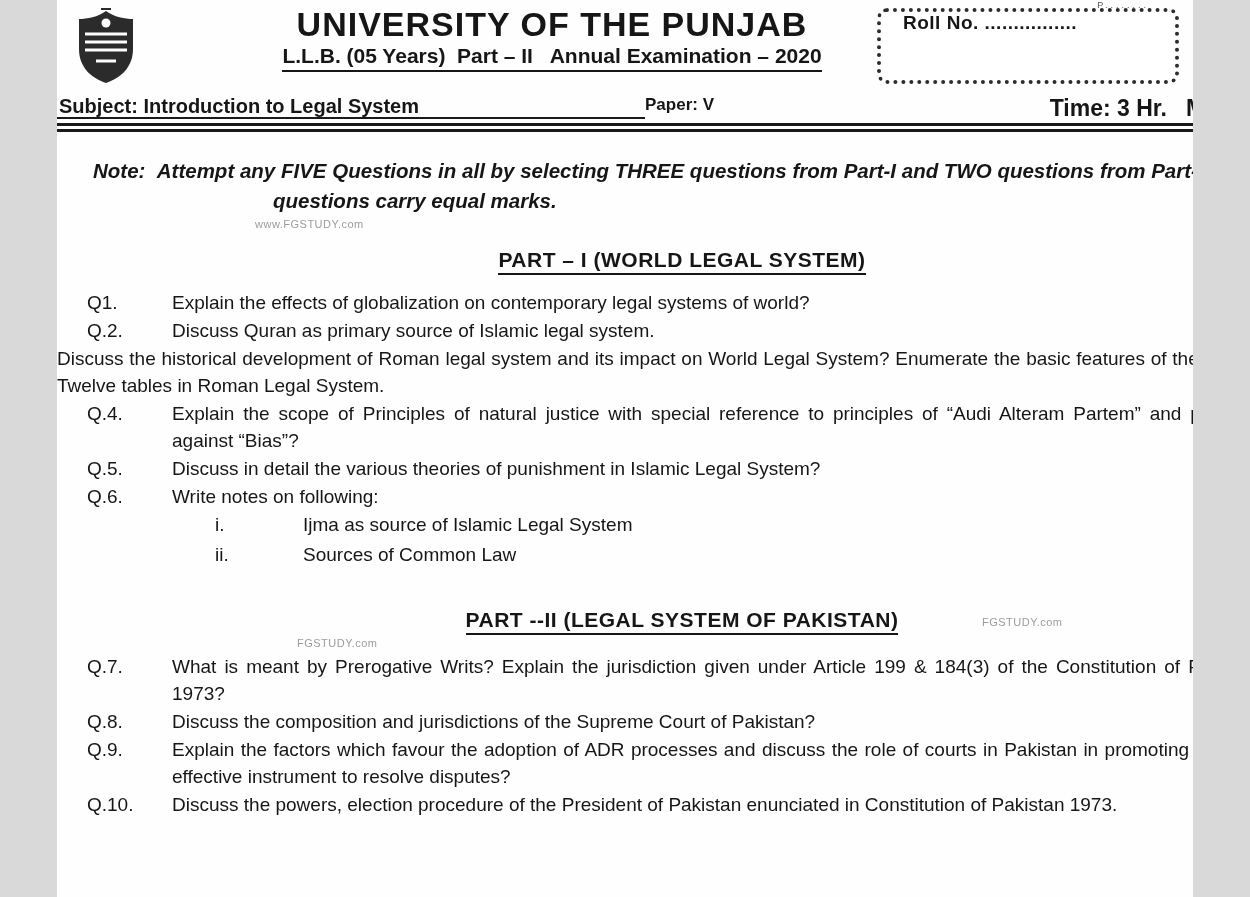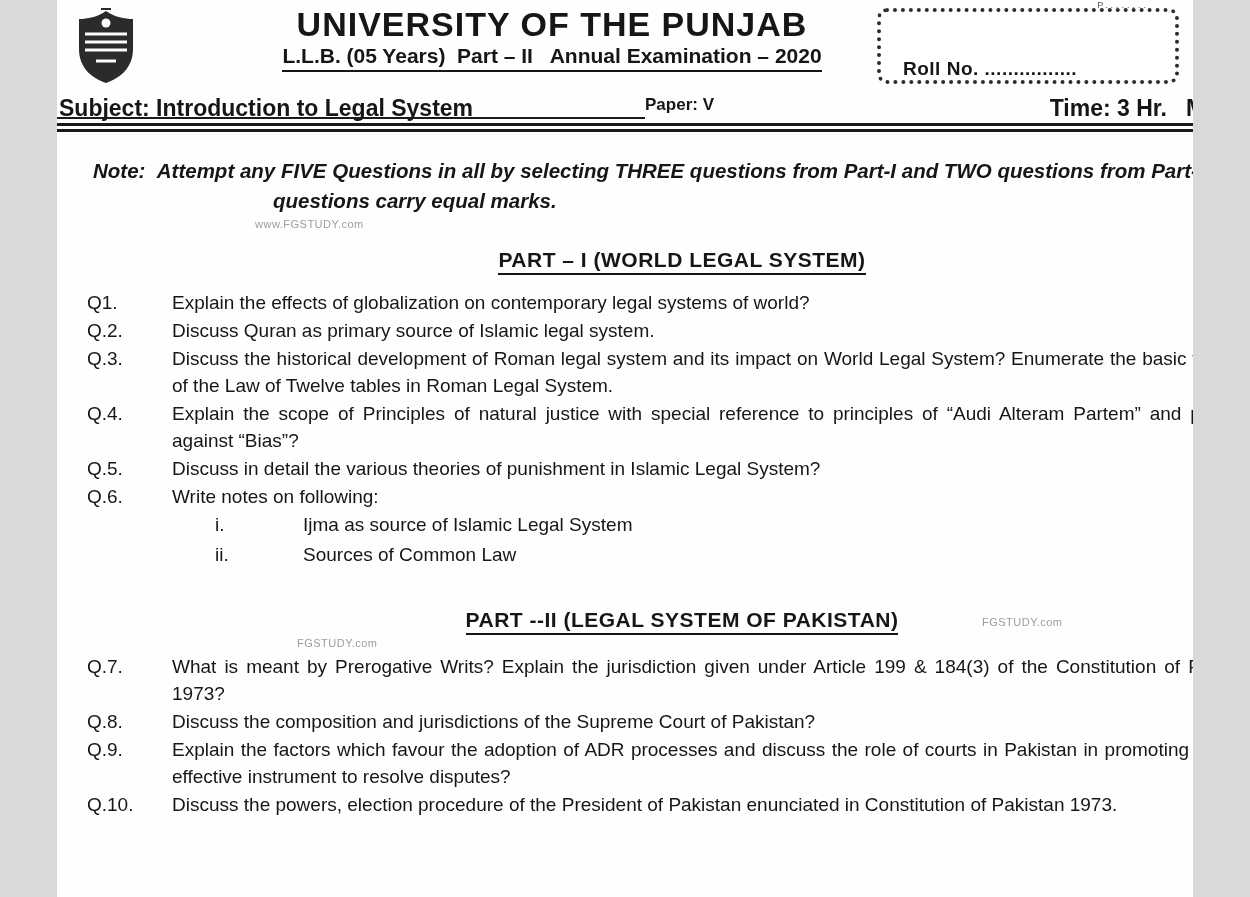--- a/index.html
+++ b/index.html
@@ -29,27 +29,27 @@
     border-bottom:2.5px solid #161616; padding-bottom:2px;
   }
   .corner-fragment {
     position:absolute; top:0px; right:44px;
     font-size:9px; letter-spacing:3px; color:#555;
   }
   .rollno-box {
     position:absolute; top:8px; right:14px;
     width:302px; height:76px; box-sizing:border-box;
     border:4px dotted #2c2c2c; border-radius:10px;
-    display:flex; align-items:flex-end; padding-left:22px;
+    display:flex; align-items:flex-start; padding-left:22px;
     background:#fff;
   }
   .rollno-label { font-size:19px; font-weight:bold; letter-spacing:0.5px; }
 
   .subject-row { position:absolute; top:95px; left:0; width:1250px; height:24px; }
-  .subject-label { position:absolute; left:2px; font-size:23px; font-weight:bold; }
+  .subject-label { position:absolute; left:2px; font-size:20px; font-weight:bold; }
   .paper-label   { position:absolute; left:588px; font-size:17px; font-weight:bold; }
   .time-label    { position:absolute; right:2px; font-size:23px; font-weight:bold; }
 
   .rule-left {
     position:absolute; top:117px; left:0; width:588px; height:0;
     border-top:2.5px solid #1a1a1a;
   }
   .rule-full {
     position:absolute; top:123px; left:0; width:1250px; height:9px;
     border-top:3px solid #1a1a1a; border-bottom:3px solid #1a1a1a;
@@ -135,21 +135,20 @@
     <div class="q-list">
       <div class="q-row">
         <span class="q-num">Q1.</span>
         <div class="q-text">Explain the effects of globalization on contemporary legal systems of world?</div>
       </div>
       <div class="q-row">
         <span class="q-num">Q.2.</span>
         <div class="q-text">Discuss Quran as primary source of Islamic legal system.</div>
       </div>
       <div class="q-row">
-        <span class="q-num">Q.3.</span>
         <div class="q-text">Discuss the historical development of Roman legal system and its impact on World Legal System? Enumerate the basic features of the Law of Twelve tables in Roman Legal System.</div>
       </div>
       <div class="q-row">
         <span class="q-num">Q.4.</span>
         <div class="q-text">Explain the scope of Principles of natural justice with special reference to principles of “Audi Alteram Partem” and principle against “Bias”?</div>
       </div>
       <div class="q-row">
         <span class="q-num">Q.5.</span>
         <div class="q-text">Discuss in detail the various theories of punishment in Islamic Legal System?</div>
       </div>

